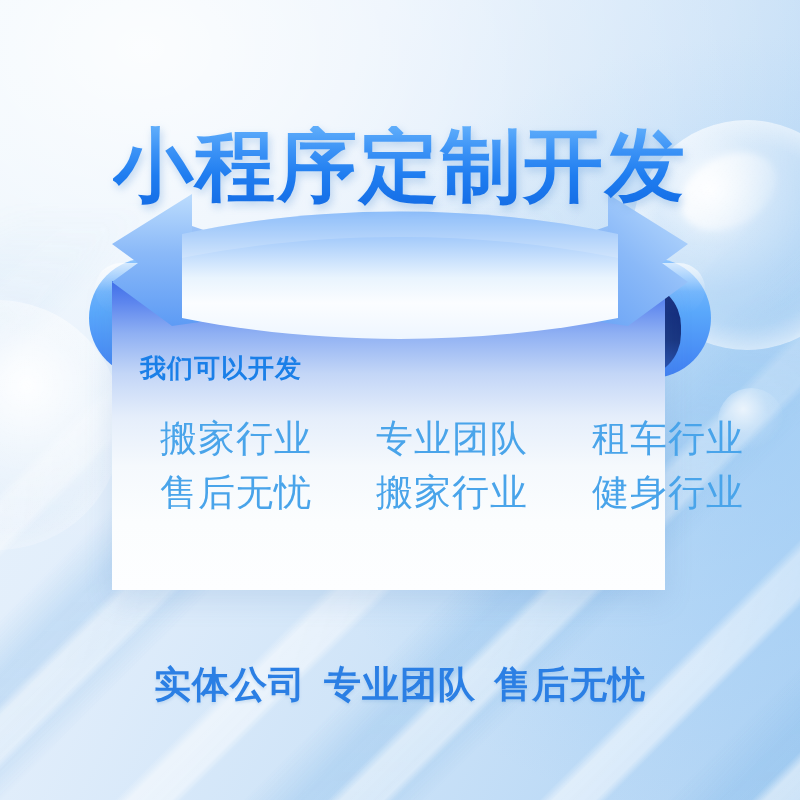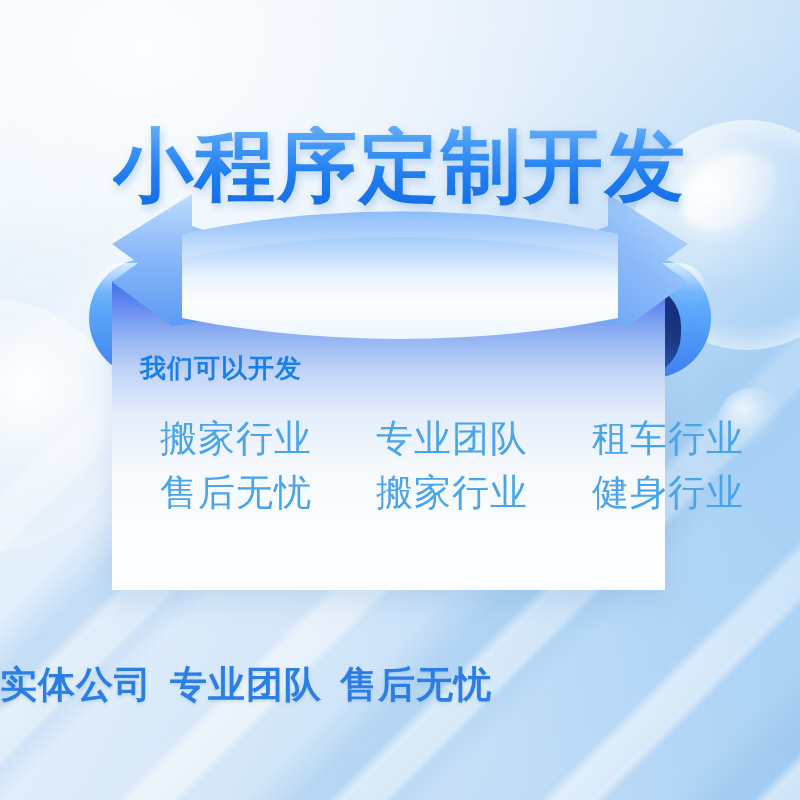--- a/index.html
+++ b/index.html
@@ -227,21 +227,21 @@
   }
   .industry-item { display: inline; margin-left: 48px; }
   .industry-gap { display: inline-block; width: 16px; }
 
   
   .tagline {
     position: absolute;
     left: 0;
     right: 0;
     top: 660px;
-    text-align: left;
+    text-align: center;
     z-index: 12;
     font-size: 37px;
     font-weight: 700;
     letter-spacing: 1px;
     color: #2b7fe4;
     font-family: "DejaVu Sans", "Liberation Sans", sans-serif;
     text-shadow: 0 2px 3px rgba(120,170,220,0.28);
   }
   .tag-gap { display: inline-block; width: 18px; }
 </style>

